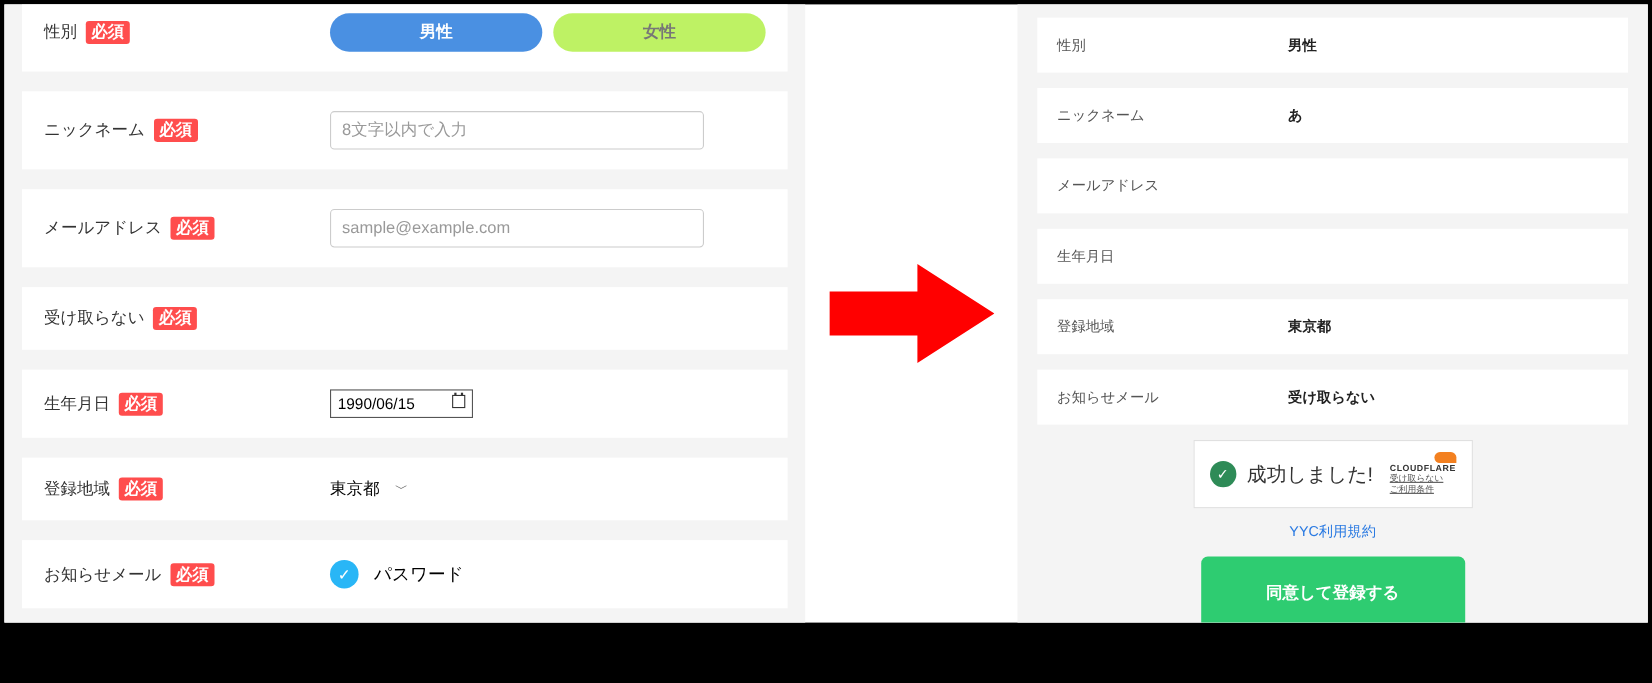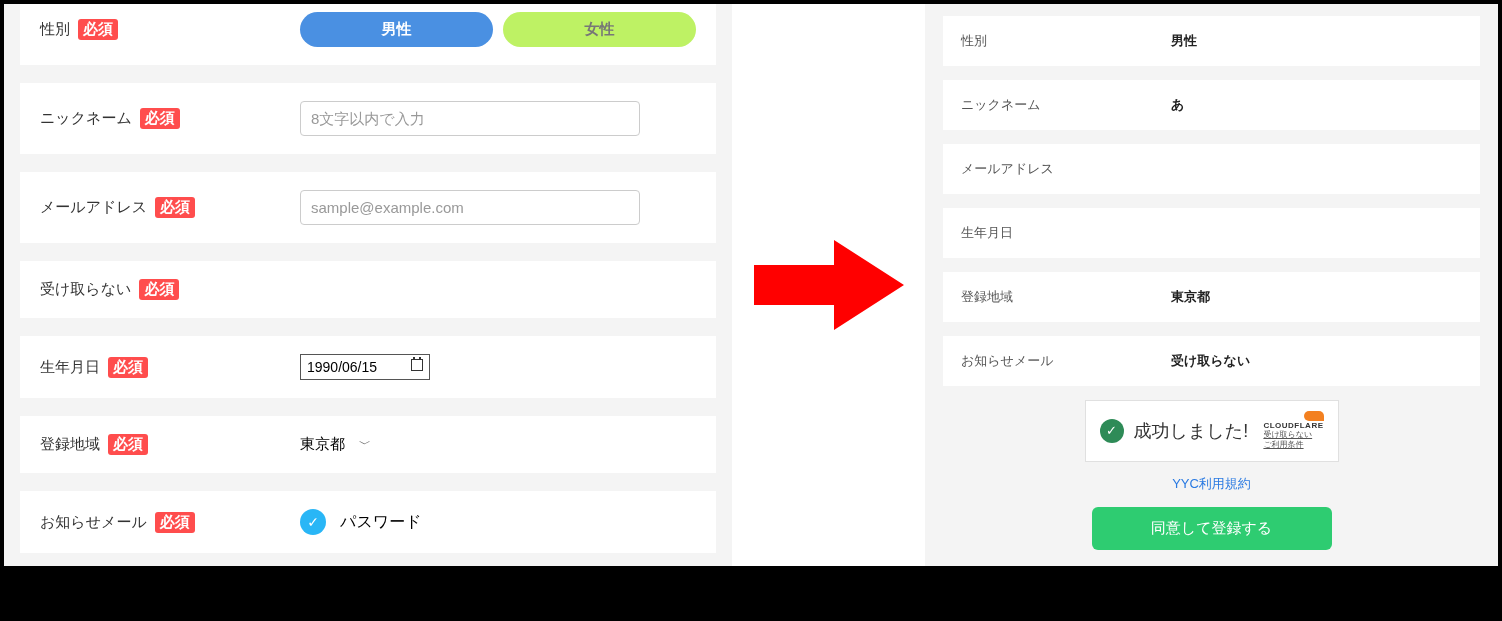--- a/index.html
+++ b/index.html
@@ -44,21 +44,21 @@
     .captcha-brand { }
     .cf-logo { display: flex; align-items: flex-end; gap: 2px; justify-content: flex-end; }
     .cf-cloud { width: 20px; height: 10px; background: #f38020; border-radius: 6px 6px 0 6px; position: relative; }
     .cf-word { font-size: 8px; font-weight: bold; letter-spacing: 0.5px; color: #333; }
     .cf-links { font-size: 8px; text-decoration: underline; color: #555; line-height: 1.3; }
 
     .terms-block { text-align: center; margin-top: 12px; }
     .terms-link { color: #2a7ae2; font-size: 13px; text-decoration: none; }
     .terms-sub { color: #888; font-size: 12px; margin-top: 2px; }
 
-    .confirm-btn { display: block; margin: 14px auto 0 auto; width: 240px; padding: 12px 0; background: #2ecc71; color: #fff; border: none; border-radius: 6px; font-size: 15px; font-weight: normal; text-align: center; cursor: pointer; }
+    .confirm-btn { display: block; margin: 14px auto 0 auto; width: 240px; padding: 24px 0; background: #2ecc71; color: #fff; border: none; border-radius: 6px; font-size: 15px; font-weight: bold; text-align: center; cursor: pointer; }
     .edit-link { display: block; text-align: center; color: #888; font-size: 13px; text-decoration: underline; margin-top: 10px; }
 
     .arrow-svg { width: 150px; height: 100px; }
     .cal-icon { display:inline-block; width:12px; height:12px; border:1px solid #333; position:relative; }
     .cal-icon::before { content:''; position:absolute; top:-3px; left:1px; width:2px; height:3px; background:#333; }
     .cal-icon::after { content:''; position:absolute; top:-3px; right:1px; width:2px; height:3px; background:#333; }
   </style>
 </head>
 <body>
 

